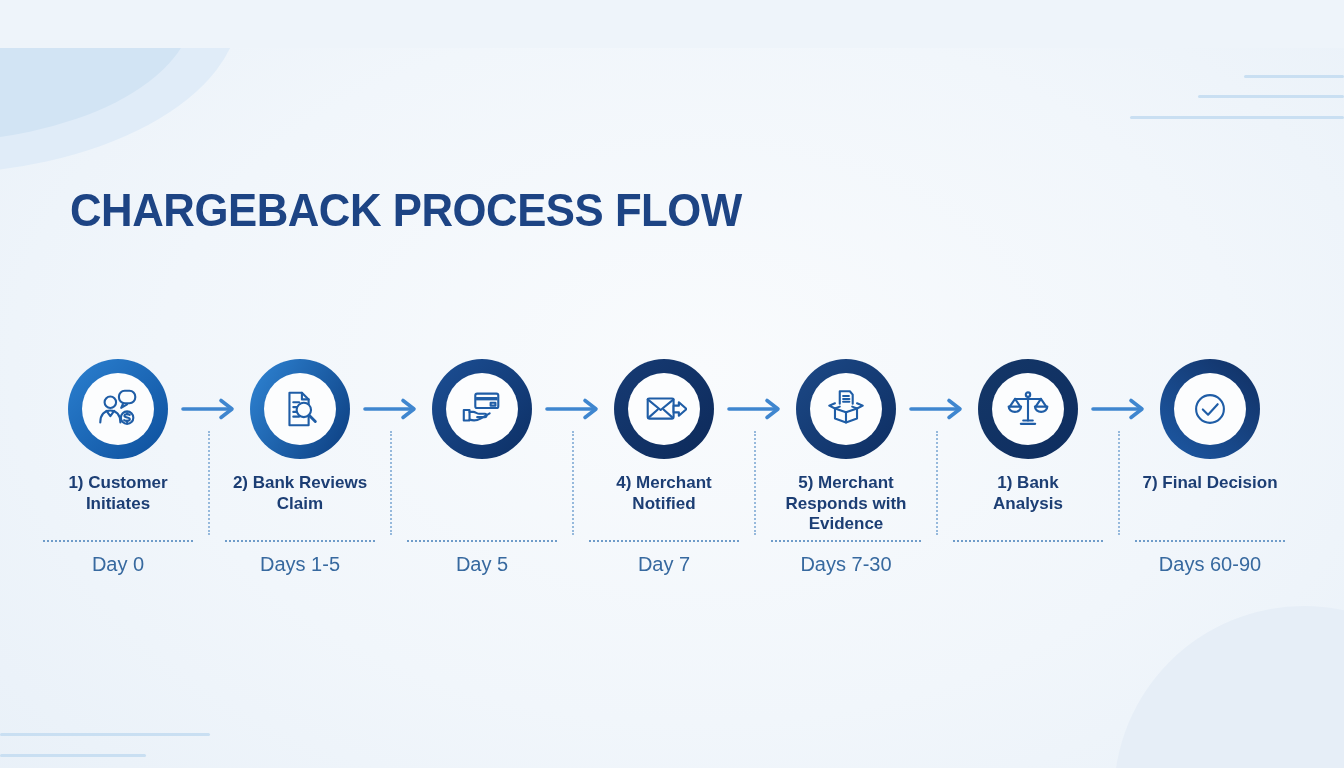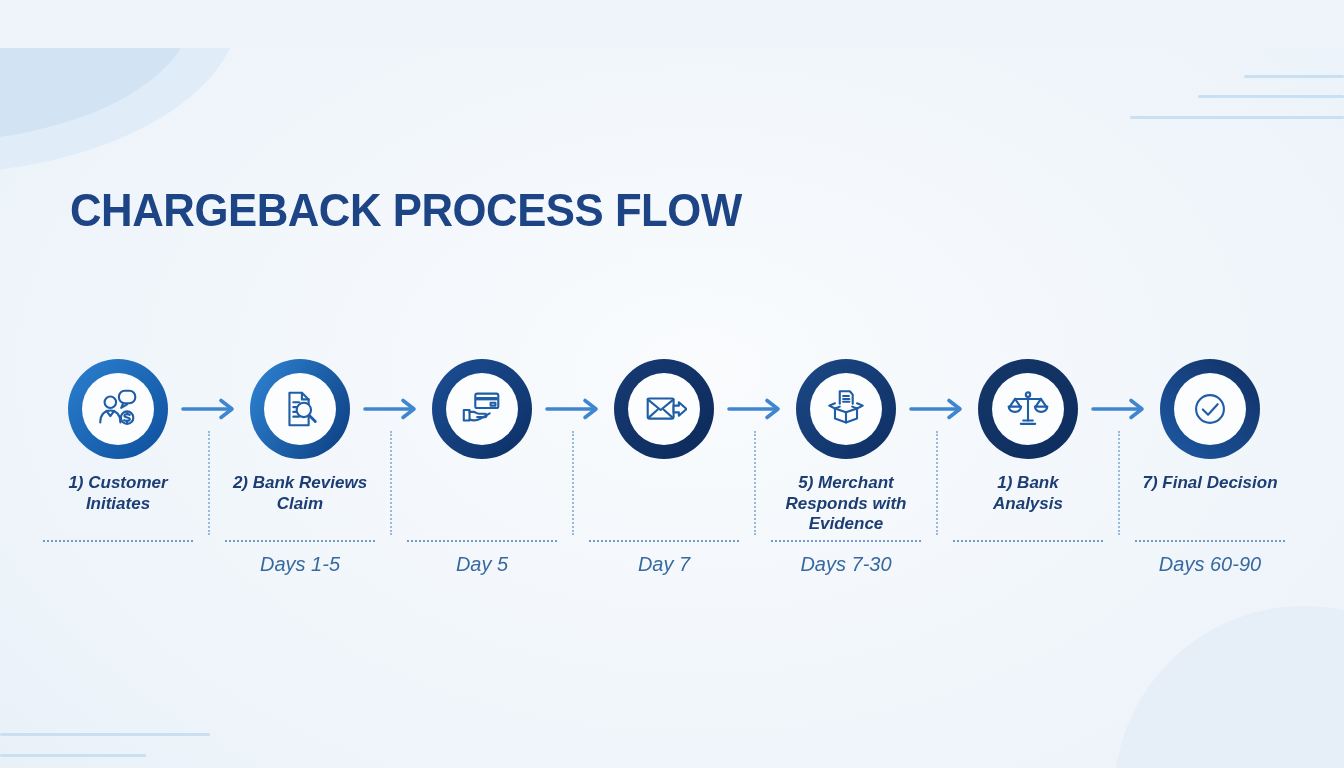--- a/index.html
+++ b/index.html
@@ -29,21 +29,21 @@
     border-radius:50%;background:#e6eef7;}
   
   .title{
     position:absolute;left:70px;top:134px;margin:0;
     font-size:47px;font-weight:bold;letter-spacing:-0.5px;
     color:var(--title-color,#1d4484);
     transform:scaleX(0.93);transform-origin:left center;white-space:nowrap;
   }
   
   .steps-row{position:absolute;left:27px;top:311px;display:flex;}
-  .step{position:relative;width:182px;height:230px;font-style:italic;}
+  .step{position:relative;width:182px;height:230px;}
   .ring{width:100px;height:100px;border-radius:50%;margin:0 auto;
     display:flex;align-items:center;justify-content:center;}
   .ring-inner{width:72px;height:72px;border-radius:50%;
     background:var(--ring-inner,#fcfdfe);
     display:flex;align-items:center;justify-content:center;}
   .icon{display:flex;color:var(--icon-stroke,#1f5da6);}
   .icon svg{width:46px;height:46px;}
   .step-label{position:absolute;top:114px;left:6px;right:6px;text-align:center;
     font-size:17px;font-weight:bold;line-height:1.22;color:var(--step-label,#1c3e74);
     white-space:pre-line;}
@@ -87,20 +87,21 @@
     <circle cx="33.5" cy="33" r="6.5"></circle>
     <path d="M36.3 30.2c-1.8-1.4-5.6-1-5.6.9 0 2.4 5.6 1.2 5.6 3.6 0 1.9-3.8 2.3-5.9.9"></path>
     <path d="M33.5 28.2v1.3M33.5 36.4v1.3"></path>
   </svg>
             </span>
       </div>
     </div>
     <div class="step-label">1) Customer
 Initiates</div>
     <div class="h-dotted"></div>
+    <div class="day-label">Day 0</div>
   </div>
       <div class="step">
     <div class="ring" style="background: linear-gradient(120deg, rgb(47, 133, 213), rgb(12, 61, 127));">
       <div class="ring-inner">
         <span class="icon">
               <svg viewBox="0 0 48 48" fill="none" stroke="currentColor" stroke-width="2.2" stroke-linecap="round" stroke-linejoin="round">
     <path d="M13 7h13l7 7v27H13z"></path>
     <path d="M26 7v7h7"></path>
     <path d="M17 17h6M17 22h5M17 27h5M17 32h6"></path>
     <circle cx="28" cy="25" r="7.5" fill="#fcfdfe"></circle>
@@ -138,20 +139,22 @@
         <span class="icon">
               <svg viewBox="0 0 48 48" fill="none" stroke="currentColor" stroke-width="2.2" stroke-linecap="round" stroke-linejoin="round">
     <rect x="7" y="13" width="27" height="21" rx="1.5"></rect>
     <path d="M7 14l13.5 11L34 14"></path>
     <path d="M8 33l9.5-8.5M33 33l-9.5-8.5"></path>
     <path d="M34 20.5h5.5v-3.5l8 7-8 7v-3.5H34z" fill="#fcfdfe"></path>
   </svg>
             </span>
       </div>
     </div>
+    <div class="step-label">4) Merchant
+Notified</div>
     <div class="h-dotted"></div>
     <div class="day-label">Day 7</div>
   </div>
       <div class="step">
     <div class="ring" style="background: linear-gradient(135deg, rgb(28, 73, 135), rgb(14, 46, 98));">
       <div class="ring-inner">
         <span class="icon">
               <svg viewBox="0 0 48 48" fill="none" stroke="currentColor" stroke-width="2.2" stroke-linecap="round" stroke-linejoin="round">
     <path d="M17.5 18.5v-13h10.5l3 3.5v9.5"></path>
     <path d="M21 10.5h6M21 13.5h6.5M21 16.5h6.5"></path>

